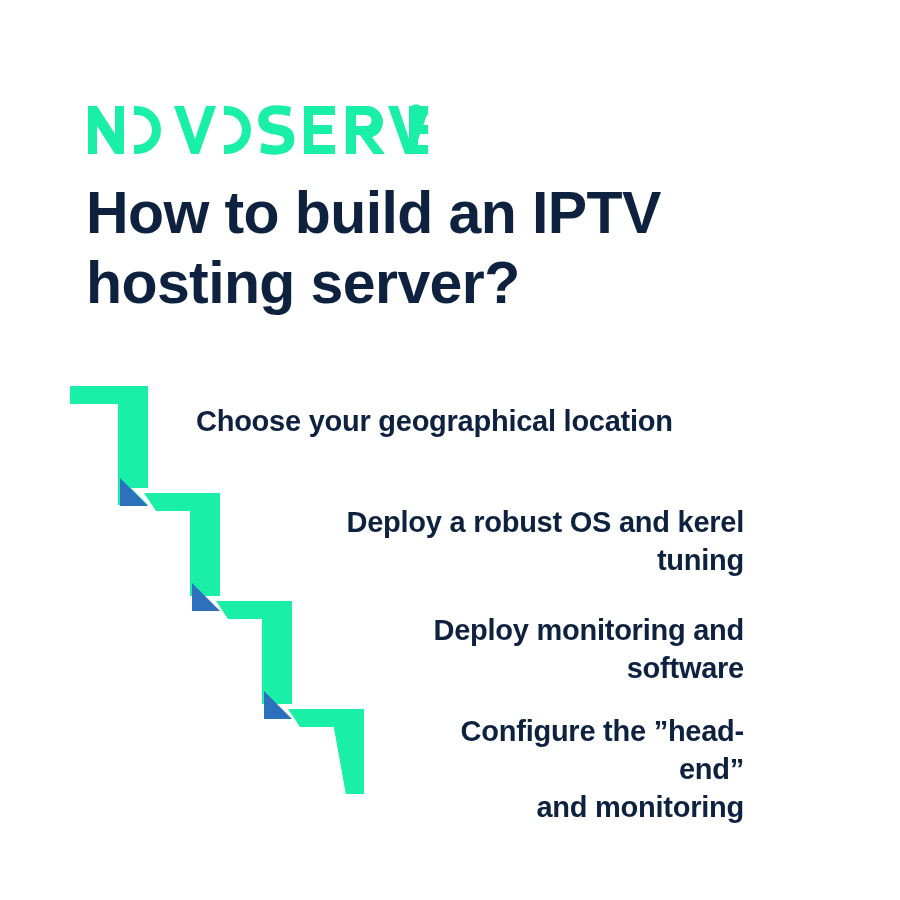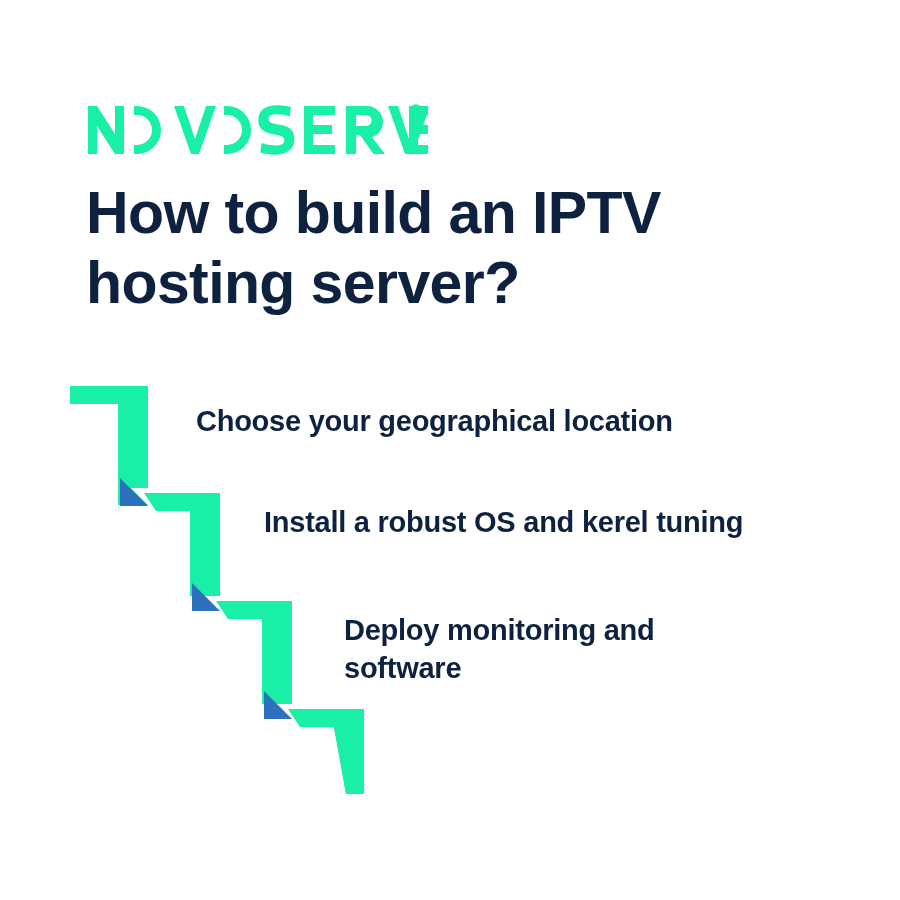--- a/index.html
+++ b/index.html
@@ -59,20 +59,21 @@
   .step-label {
     position: absolute;
     font-family: "Liberation Sans", sans-serif;
     font-size: 29px;
     line-height: 38px;
     font-weight: 700;
     letter-spacing: -0.25px;
     color: #0E2240;
     white-space: pre-line;
     margin: 0;
+    text-align: right;
   }
   #step-label-1 { left: 196px; top: 402px; }
   #step-label-2 { left: 264px; top: 503px; }
   #step-label-3 { left: 344px; top: 611px; }
   #step-label-4 { left: 424px; top: 712px; }
 </style>
 </head>
 <body>
 
 <div id="canvas">
@@ -127,16 +128,18 @@
       <path d="M156 226 L232 226 L232 329 L202 329 L202 244 L168 244 Z" fill="#19EFA6"></path>
       <path d="M204 316 L232 344 L204 344 Z" fill="#2D70BC"></path>
 
       <path d="M228 334 L304 334 L304 419 L286 419 L274 352 L240 352 Z" fill="#19EFA6"></path>
       <path d="M274 352 L304 352 L304 419 L286 419 Z" fill="#19EFA6"></path>
 
     </svg>
   </div>
 
   <p class="step-label" id="step-label-1">Choose your geographical location</p>
-  <p class="step-label" id="step-label-2">Install a robust OS and kerel tuning</p>
+  <p class="step-label" id="step-label-2">Deploy a robust OS and kerel tuning</p>
   <p class="step-label" id="step-label-3">Deploy monitoring and software</p>
+  <p class="step-label" id="step-label-4">Configure the ”head-end”
+and monitoring</p>
 
 </div>
 
 </body></html>

